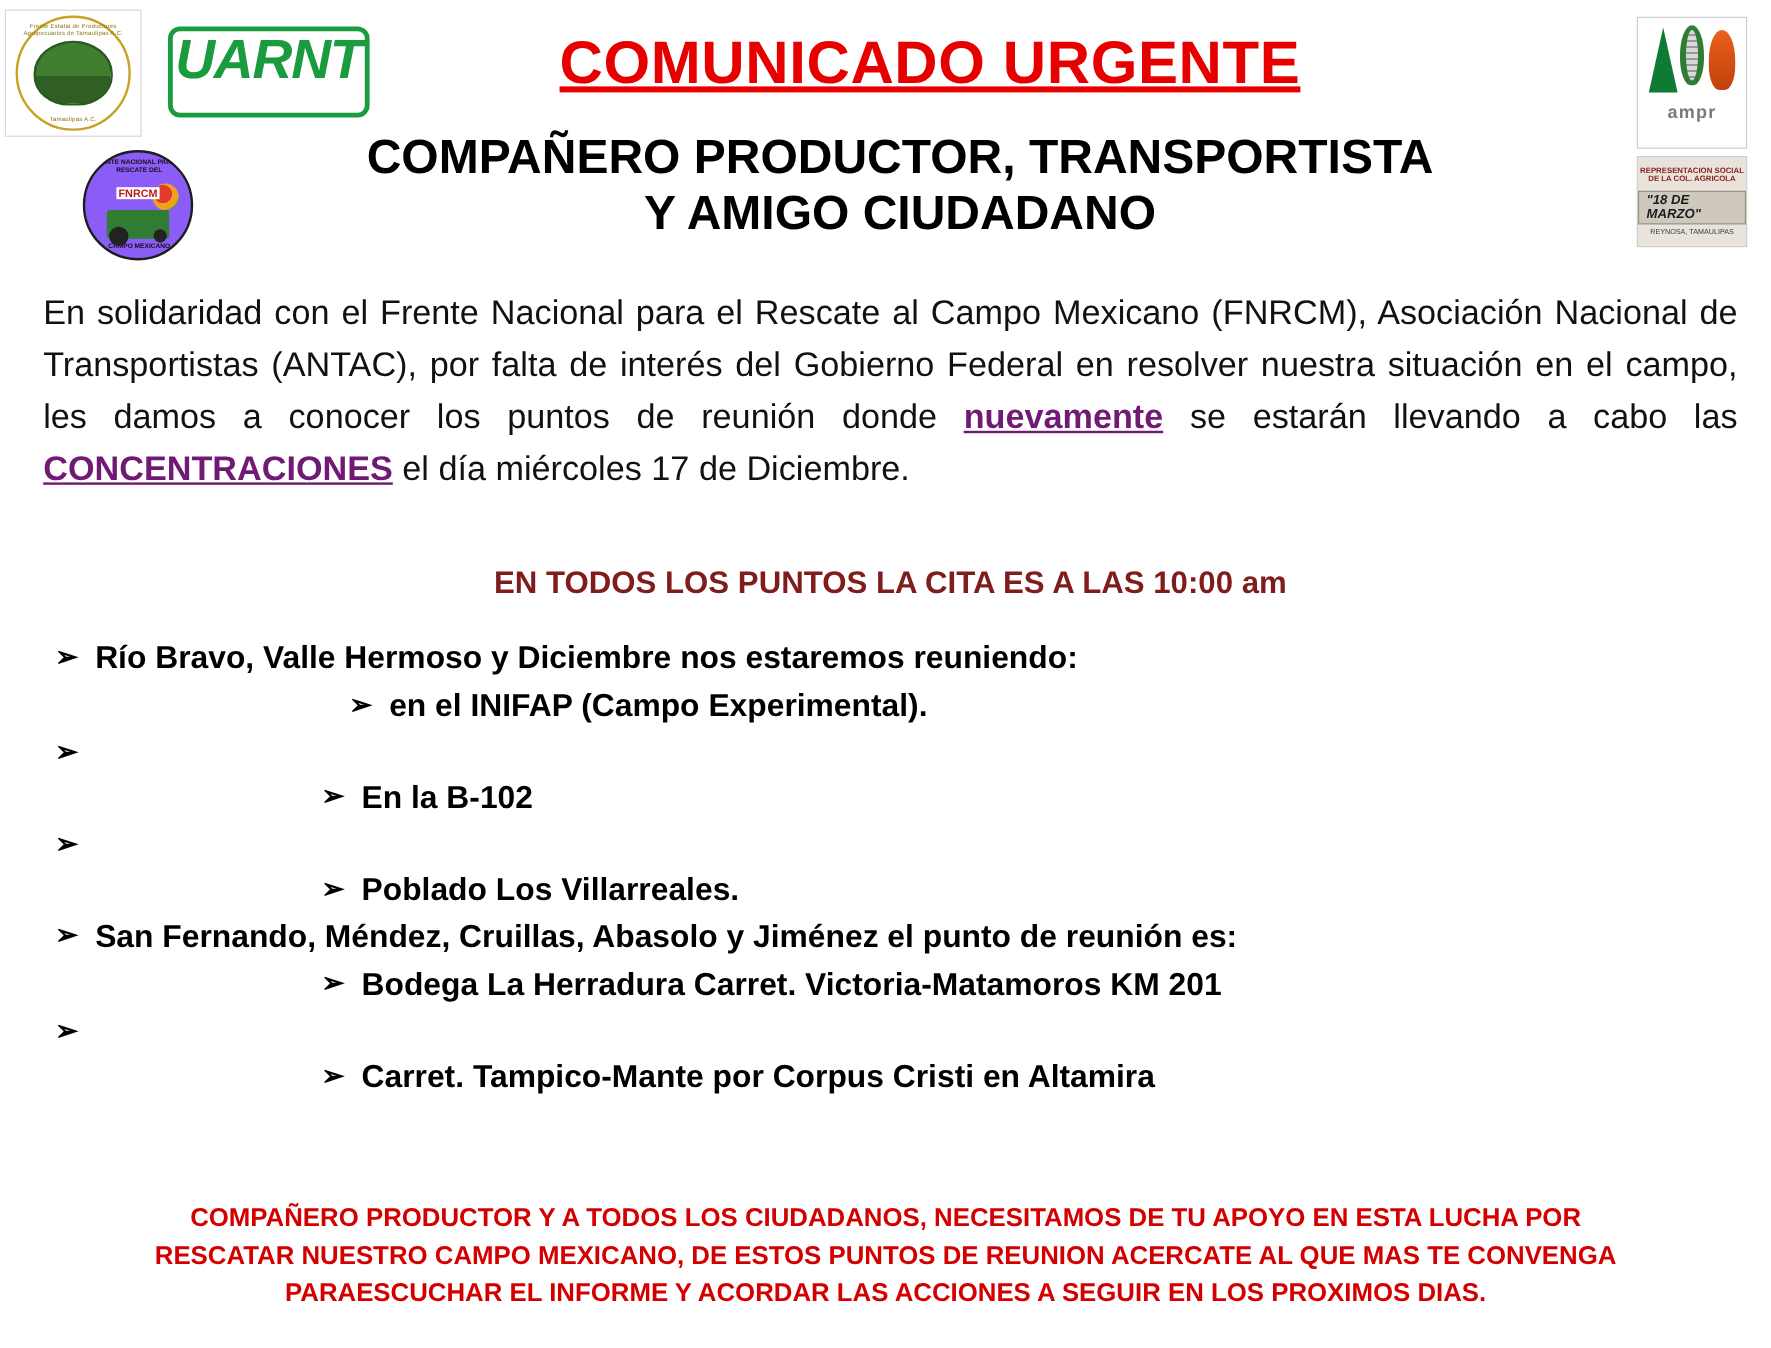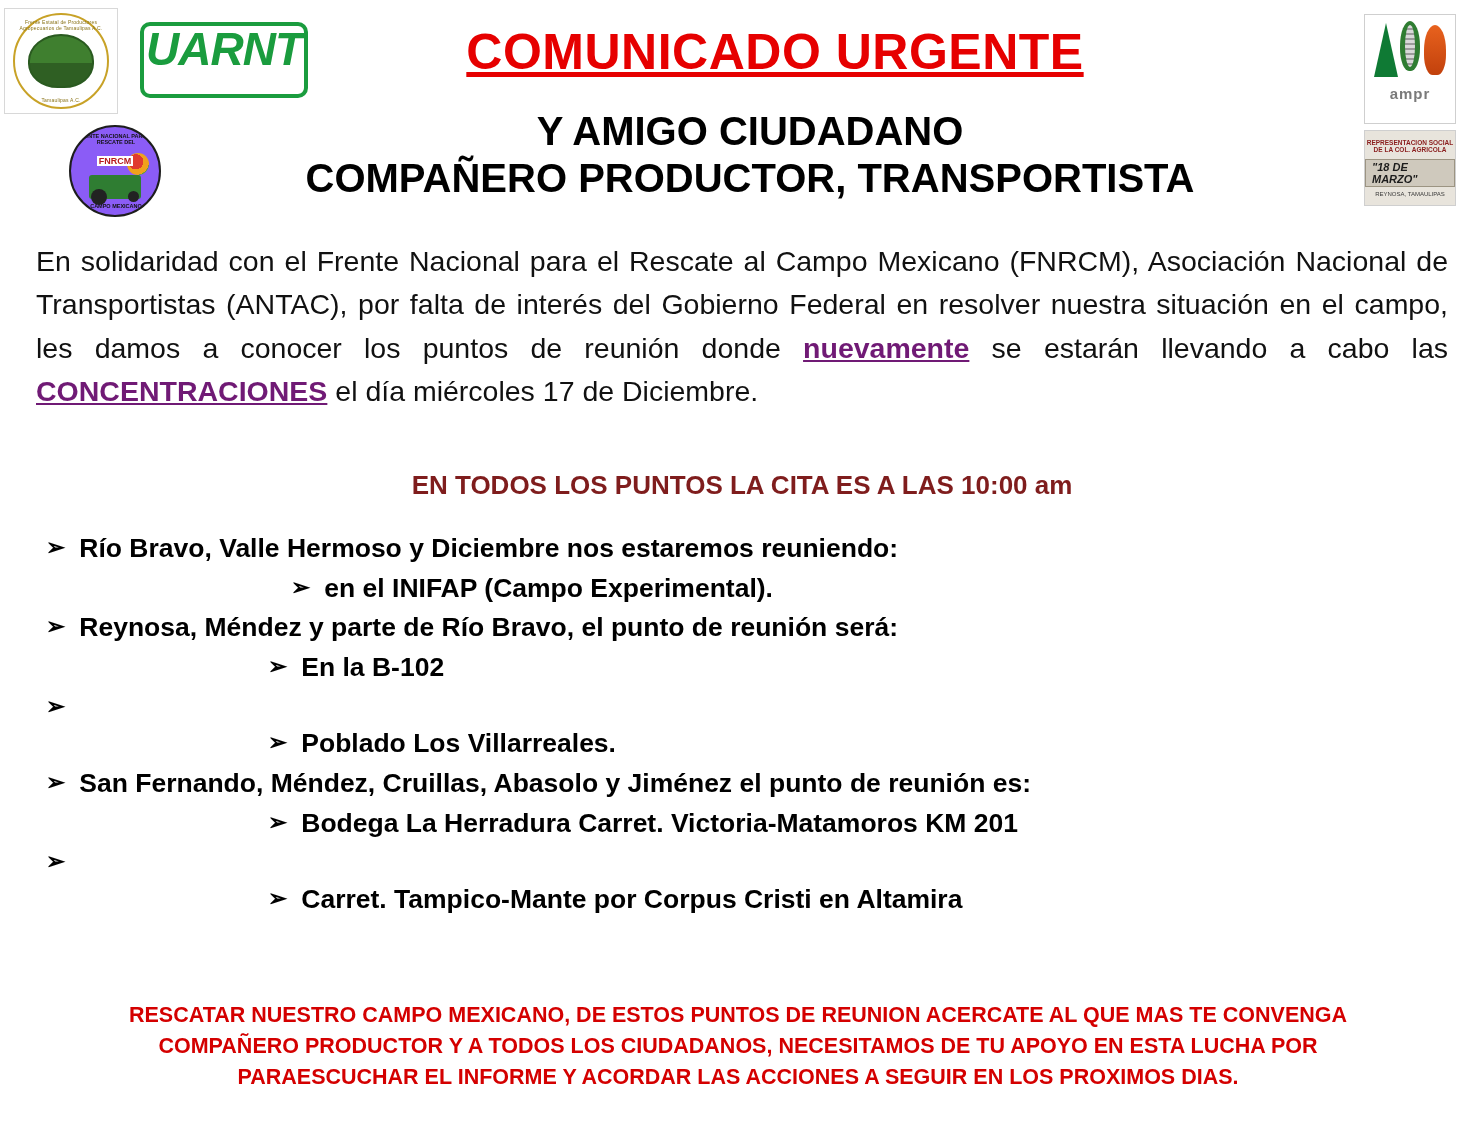--- a/index.html
+++ b/index.html
@@ -391,22 +391,22 @@
 
 <div class="logo-marzo">
   <div class="l1">REPRESENTACION SOCIAL DE LA COL. AGRICOLA</div>
   <div class="l2">"18 DE MARZO"</div>
   <div class="l3">REYNOSA, TAMAULIPAS</div>
 </div>
 
 <div class="title-urgent">COMUNICADO URGENTE</div>
 
 <div class="subtitle">
+  <div>COMPAÑERO PRODUCTOR, TRANSPORTISTA</div>
   <div>Y AMIGO CIUDADANO</div>
-  <div>COMPAÑERO PRODUCTOR, TRANSPORTISTA</div>
 </div>
 
 <div class="body-par">
   <span>En solidaridad con el Frente Nacional para el Rescate al Campo Mexicano (FNRCM), Asociación Nacional de Transportistas (ANTAC), por falta de interés del Gobierno Federal en resolver nuestra situación en el campo, les damos a conocer los puntos de reunión donde </span><span class="hl">nuevamente</span><span> se estarán llevando a cabo las </span><span class="hl">CONCENTRACIONES</span><span> el día miércoles 17 de Diciembre.</span>
 </div>
 
 <div class="cita">EN TODOS LOS PUNTOS LA CITA ES A LAS 10:00 am</div>
 
 <div class="list">
 
@@ -415,21 +415,20 @@
     <span>Río Bravo, Valle Hermoso y Diciembre nos estaremos reuniendo:</span>
   </div>
 
   <div class="lvl2 indent-more">
     <span class="arrow">➢</span>
     <span>en el INIFAP (Campo Experimental).</span>
   </div>
 
   <div class="lvl1">
     <span class="arrow">➢</span>
-    <span>Reynosa, Méndez y parte de Río Bravo, el punto de reunión será:</span>
   </div>
 
   <div class="lvl2">
     <span class="arrow">➢</span>
     <span>En la B-102</span>
   </div>
 
   <div class="lvl1">
     <span class="arrow">➢</span>
   </div>
@@ -454,16 +453,16 @@
   </div>
 
   <div class="lvl2">
     <span class="arrow">➢</span>
     <span>Carret. Tampico-Mante por Corpus Cristi en Altamira</span>
   </div>
 
 </div>
 
 <div class="footer">
+  <div>COMPAÑERO PRODUCTOR Y A TODOS LOS CIUDADANOS, NECESITAMOS DE TU APOYO EN ESTA LUCHA POR</div>
   <div>RESCATAR NUESTRO CAMPO MEXICANO, DE ESTOS PUNTOS DE REUNION ACERCATE AL QUE MAS TE CONVENGA</div>
-  <div>COMPAÑERO PRODUCTOR Y A TODOS LOS CIUDADANOS, NECESITAMOS DE TU APOYO EN ESTA LUCHA POR</div>
   <div>PARAESCUCHAR EL INFORME Y ACORDAR LAS ACCIONES A SEGUIR EN LOS PROXIMOS DIAS.</div>
 </div>
 
 </body></html>

